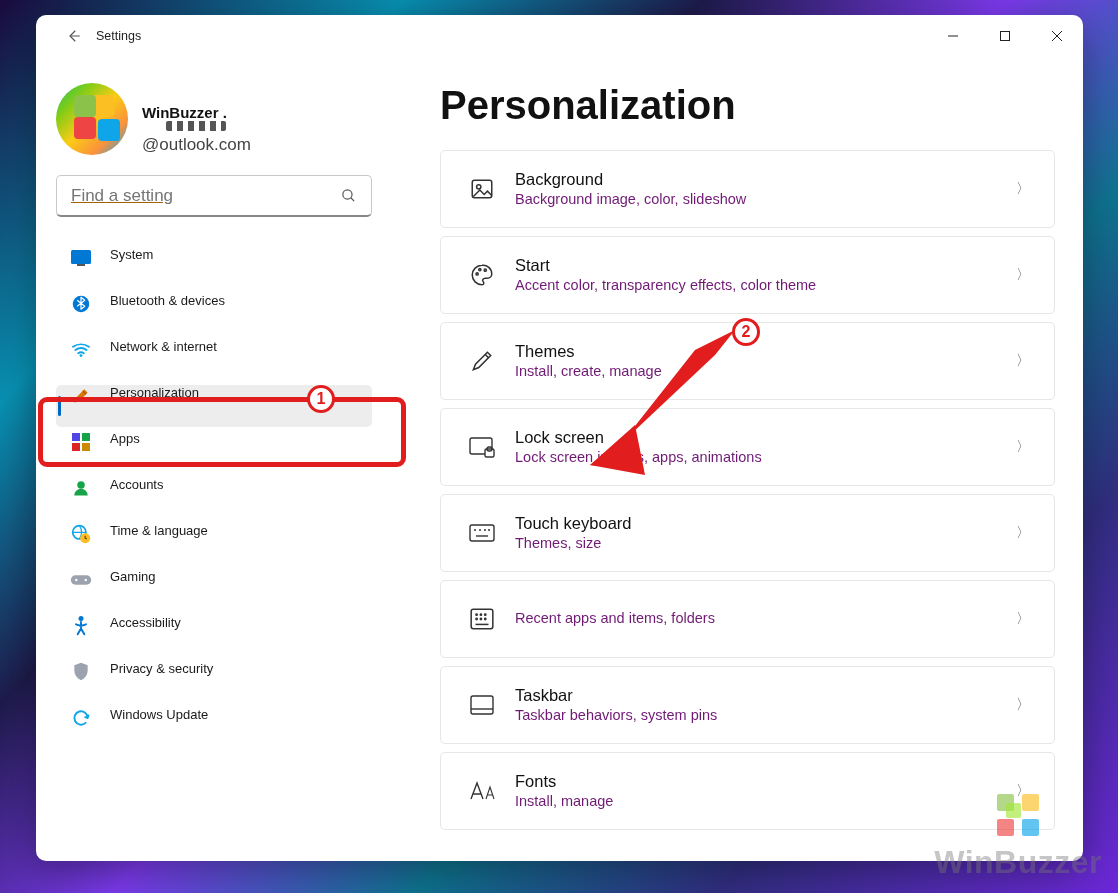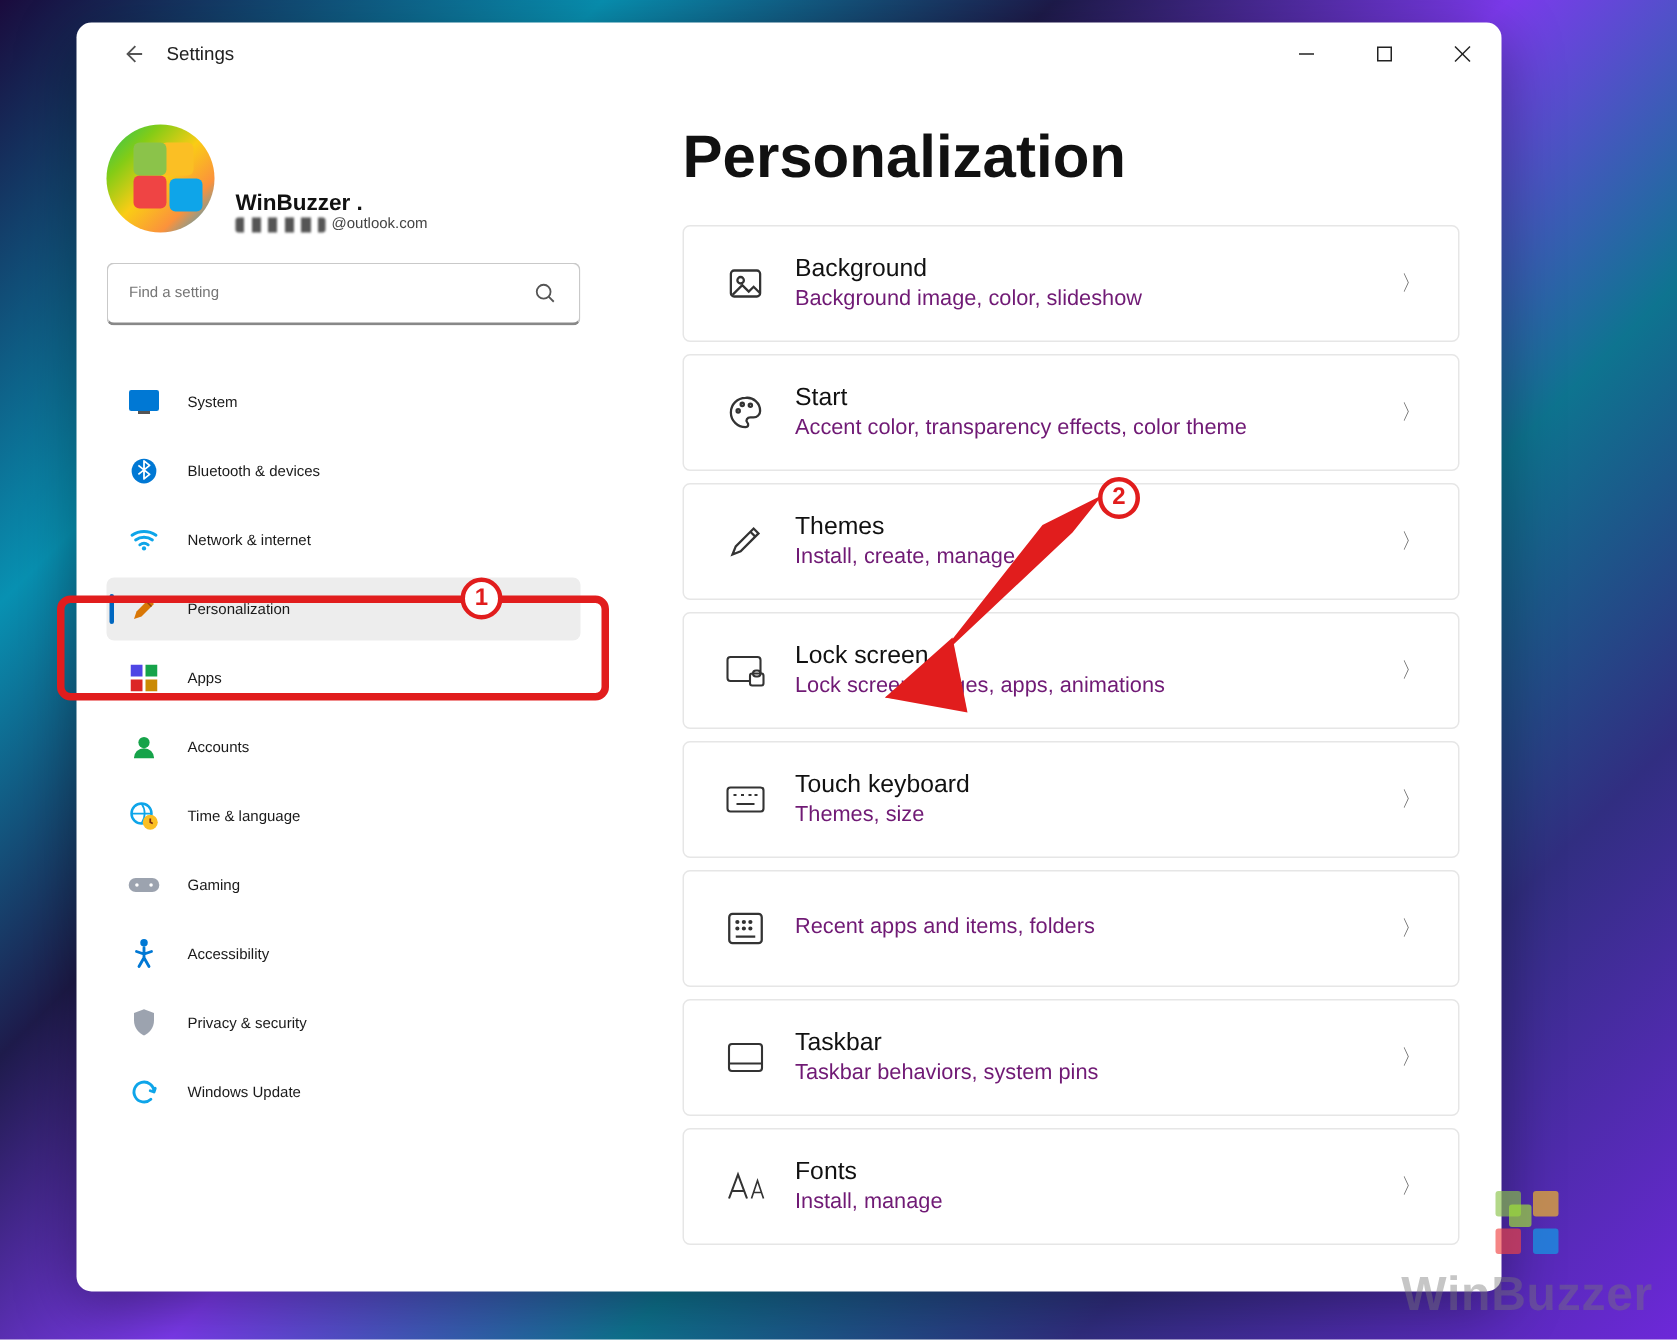--- a/index.html
+++ b/index.html
@@ -4,22 +4,22 @@
 <style>
   * { box-sizing: border-box; margin: 0; padding: 0; }
   html, body { width: 1118px; height: 893px; overflow: hidden; }
   body {
     font-family: "Segoe UI", -apple-system, sans-serif;
     background: linear-gradient(135deg, #1a0b3d 0%, #0891b2 20%, #1e1b4b 35%, #7c3aed 50%, #0e7490 65%, #312e81 80%, #6d28d9 100%);
     position: relative;
   }
   .window {
     position: absolute;
-    top: 15px; left: 51px;
-    width: 950px; height: 846px;
+    top: 15px; left: 36px;
+    width: 1047px; height: 846px;
     background: #ffffff;
     border-radius: 10px;
     overflow: hidden;
     box-shadow: 0 10px 40px rgba(0,0,0,0.35);
   }
   .titlebar {
     height: 42px;
     display: flex;
     align-items: center;
     padding-left: 20px;
@@ -71,21 +71,21 @@
     overflow: hidden;
   }
   .avatar::before, .avatar::after {
     content:"";
     position:absolute;
     width: 22px; height: 22px;
     border-radius: 4px;
   }
   .avatar::before { top:12px; left:18px; background:#8bc34a; box-shadow: 18px 0 #fbbf24, 0 22px #ef4444, 24px 24px #0ea5e9; }
   .prof-name { font-size: 15px; font-weight: 600; color: #111; }
-  .prof-email { font-size: 10px; color: #444; display: flex; align-items: center; gap: 4px; }
+  .prof-email { font-size: 17px; color: #444; display: flex; align-items: center; gap: 4px; flex-direction: column; }
   .prof-email-obscured {
     display: inline-block;
     width: 60px; height: 10px;
     background: repeating-linear-gradient(90deg,#555 0 6px, transparent 6px 11px);
     filter: blur(0.6px);
     border-radius: 2px;
   }
   .search-wrap { padding: 0 20px 8px 20px; }
   .search {
     width: 100%;
@@ -93,32 +93,33 @@
     border: 1px solid #c9c9c9;
     border-bottom: 2px solid #888;
     border-radius: 5px;
     background: #fff;
     display: flex; align-items: center;
     padding: 0 14px;
   }
   .search input {
     border: none; outline: none;
     flex: 1;
-    font-size: 10px;
-    color: #0369a1;
+    font-size: 17px;
+    color: #a16207;
     background: transparent;
+    text-decoration: underline;
   }
   .nav { padding: 18px 6px 0 6px; }
   .nav-item {
-    display: flex; align-items: center;
+    display: flex; align-items: flex-start;
     height: 42px;
     padding: 0 14px 0 14px;
     border-radius: 5px;
     margin: 4px 14px;
-    font-size: 10px;
+    font-size: 13px;
     color: #1a1a1a;
     cursor: pointer;
     gap: 18px;
     position: relative;
   }
   .nav-item.active {
     background: #ededed;
   }
   .nav-item.active::before {
     content: "";

